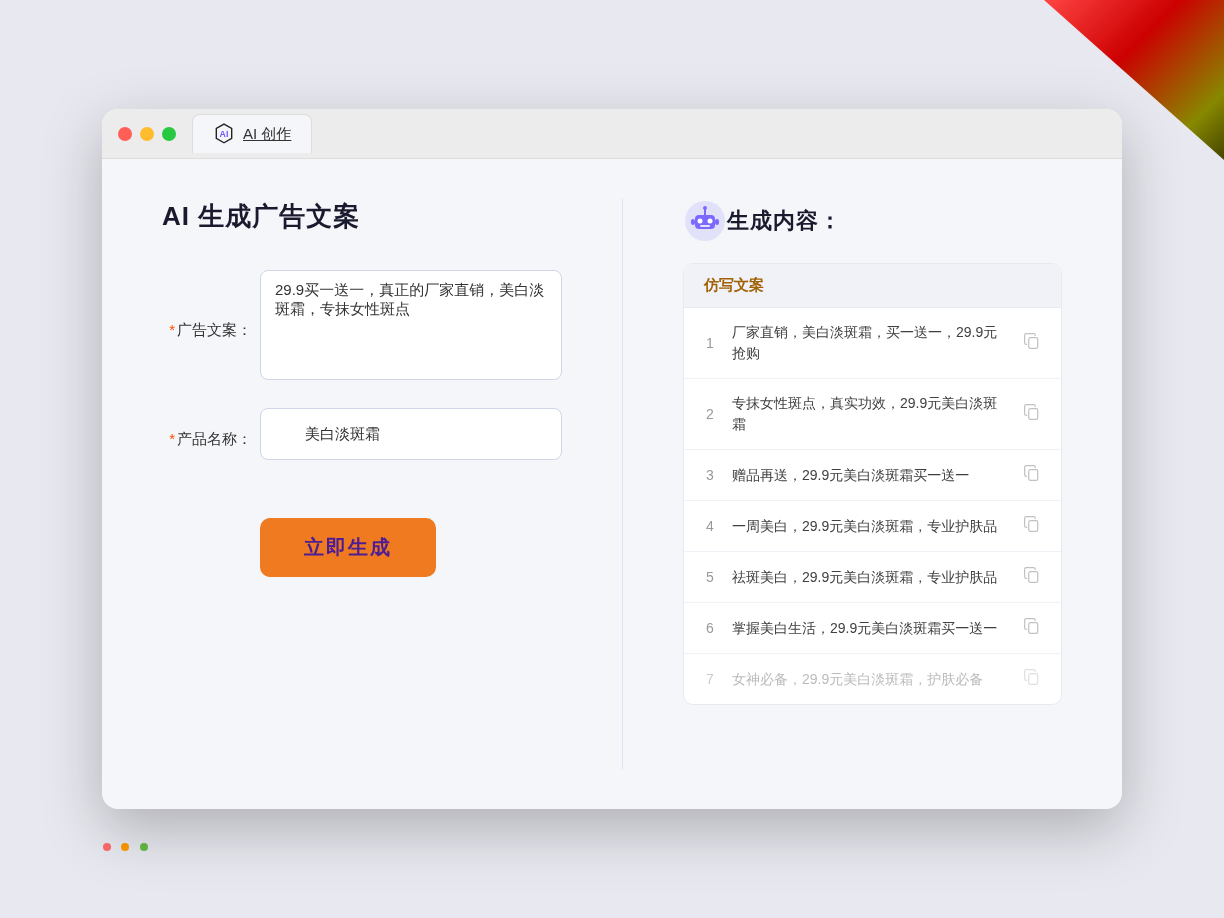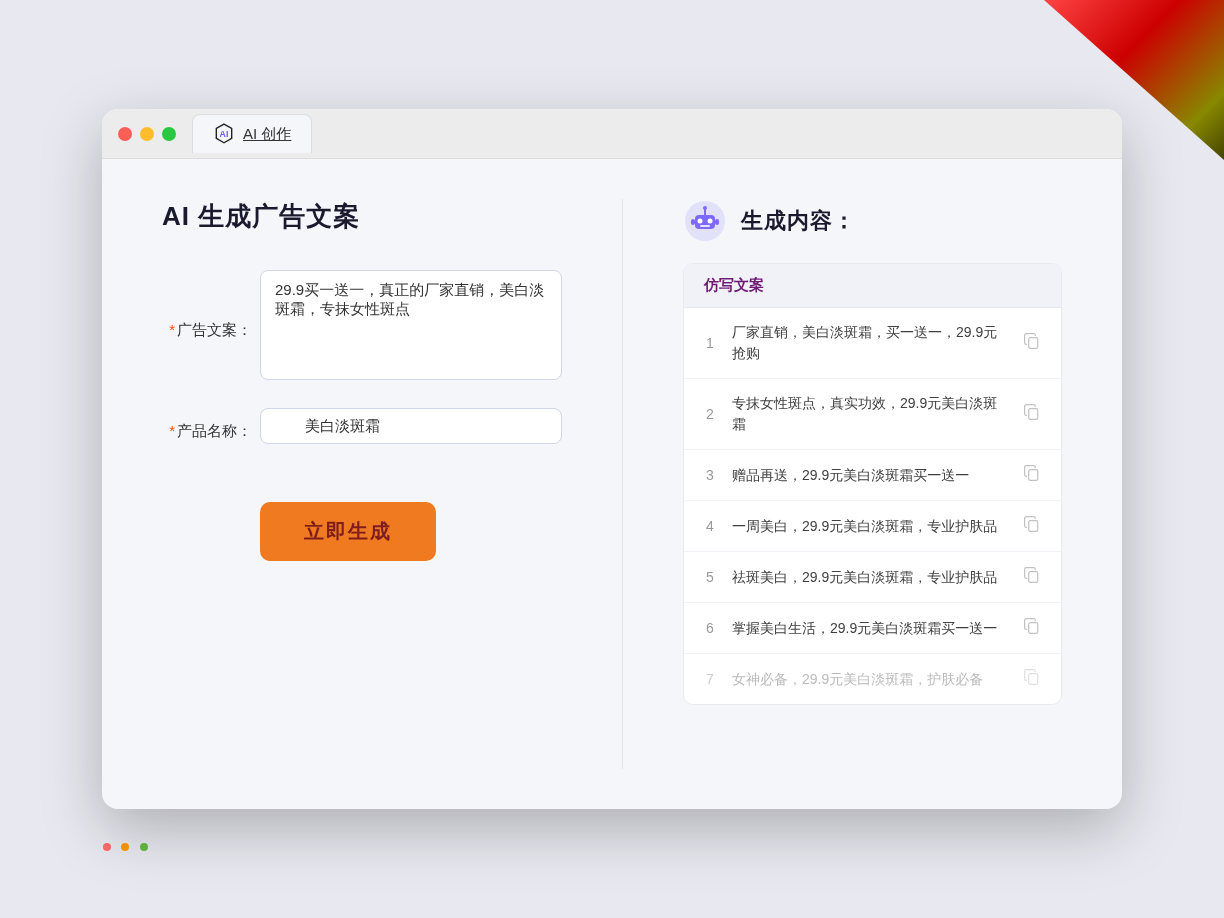--- a/index.html
+++ b/index.html
@@ -160,49 +160,48 @@
       font-family: inherit;
       resize: none;
       transition: border-color 0.2s;
     }
 
     .form-textarea {
       height: 110px;
     }
 
     .form-input-single {
-      height: 36px;
+      height: 52px;
       padding-left: 44px;
     }
 
     .generate-btn {
       display: inline-block;
       background: #f07a20;
-      color: #7f1d1d;
+      color: #4c1d95;
       border: none;
       border-radius: 10px;
       padding: 16px 44px;
       font-size: 20px;
       font-weight: 600;
       cursor: pointer;
       margin-top: 30px;
       margin-left: 98px;
       letter-spacing: 2px;
       transition: background 0.2s;
     }
 
     
     .right-panel {
       flex: 1;
     }
 
     .result-header {
       display: flex;
       align-items: center;
-      gap: 14px;
       margin-bottom: 20px;
     }
 
     .robot-icon {
       width: 44px;
       height: 44px;
     }
 
     .result-title {
       font-size: 22px;
@@ -216,21 +215,21 @@
       border-radius: 10px;
       border: 1px solid #e8eaf0;
       overflow: hidden;
     }
 
     .result-table-header {
       background: #f0f2f8;
       padding: 12px 20px;
       font-size: 15px;
       font-weight: 600;
-      color: #701a75;
+      color: #a16207;
       border-bottom: 1px solid #e8eaf0;
     }
 
     .result-row {
       display: flex;
       align-items: center;
       padding: 14px 16px;
       border-bottom: 1px solid #f0f2f8;
       gap: 12px;
     }

